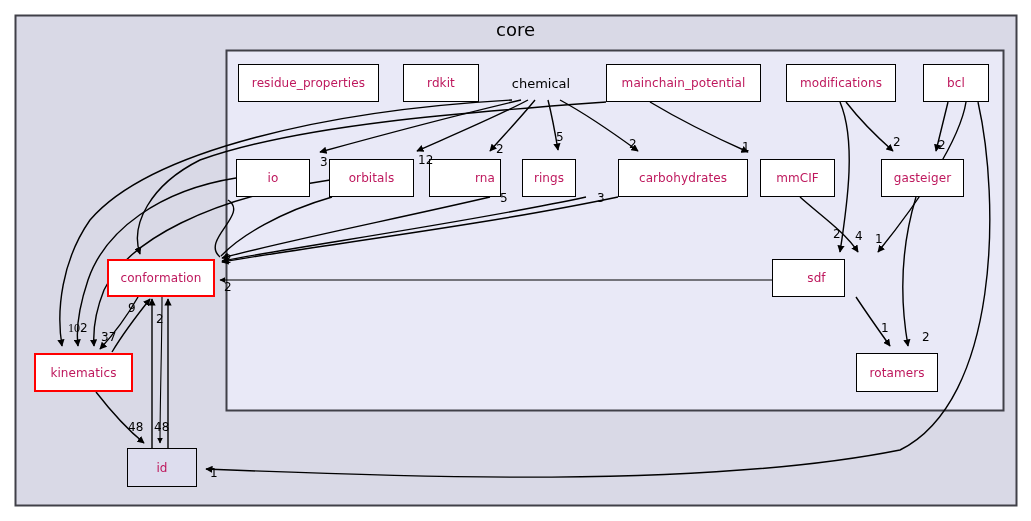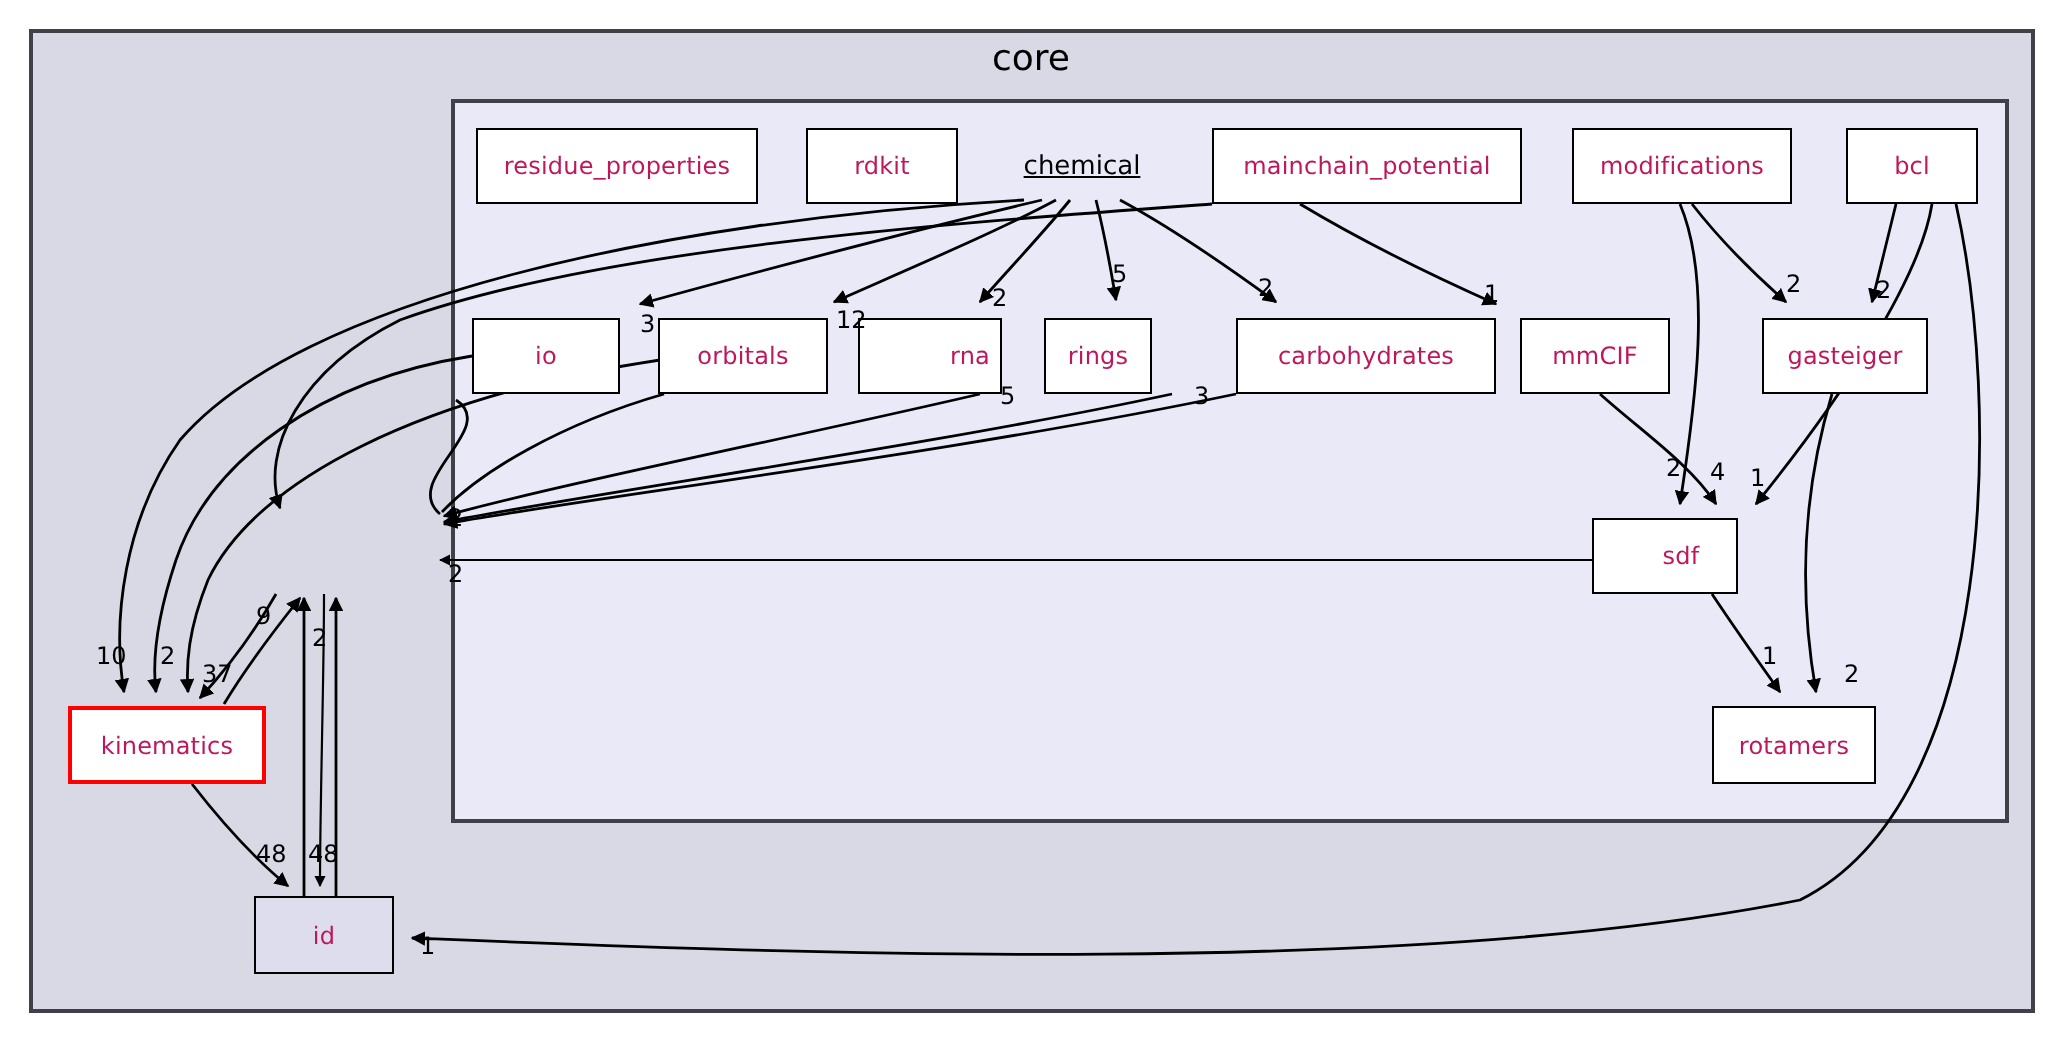--- a/index.html
+++ b/index.html
@@ -94,21 +94,21 @@
   </svg>
 
   <div class="nodes-layer">
 
     <div class="cluster-title" style="left:15px;top:18px;width:1001px;height:22px;">core</div>
 
     <div class="node" style="left:238px;top:64px;width:141px;height:38px;">residue_properties</div>
 
     <div class="node" style="left:403px;top:64px;width:76px;height:38px;">rdkit</div>
 
-    <div class="plainlabel" style="left:498px;top:72px;width:86px;height:22px;text-decoration:underline;">chemical</div>
+    <div class="plainlabel" style="left:498px;top:72px;width:86px;height:22px;">chemical</div>
 
     <div class="node" style="left:606px;top:64px;width:155px;height:38px;">mainchain_potential</div>
 
     <div class="node" style="left:786px;top:64px;width:110px;height:38px;">modifications</div>
 
     <div class="node" style="left:923px;top:64px;width:66px;height:38px;">bcl</div>
 
     <div class="node" style="left:236px;top:159px;width:74px;height:38px;">io</div>
 
     <div class="node" style="left:329px;top:159px;width:85px;height:38px;">orbitals</div>
@@ -116,22 +116,23 @@
     <div class="node" style="left:429px;top:159px;width:72px;height:38px;padding-left:40px;">rna</div>
 
     <div class="node" style="left:522px;top:159px;width:54px;height:38px;">rings</div>
 
     <div class="node" style="left:618px;top:159px;width:130px;height:38px;">carbohydrates</div>
 
     <div class="node" style="left:881px;top:159px;width:83px;height:38px;">gasteiger</div>
 
     <div class="node" style="left:760px;top:159px;width:75px;height:38px;">mmCIF</div>
 
+    <div class="node red" style="left:107px;top:259px;width:108px;height:38px;">conformation</div>
 
-    <div class="node" style="left:796px;top:259px;width:73px;height:38px;padding-left:16px;">sdf</div>
+    <div class="node" style="left:772px;top:259px;width:73px;height:38px;padding-left:16px;">sdf</div>
 
     <div class="node red" style="left:34px;top:353px;width:99px;height:39px;">kinematics</div>
 
     <div class="node" style="left:856px;top:353px;width:82px;height:39px;">rotamers</div>
 
     <div class="node shaded" style="left:127px;top:448px;width:70px;height:39px;">id</div>
 
     <div class="edgelabel" style="left:320px;top:156px;">3</div>
     <div class="edgelabel" style="left:418px;top:154px;">12</div>
     <div class="edgelabel" style="left:496px;top:143px;">2</div>
@@ -142,21 +143,21 @@
     <div class="edgelabel" style="left:938px;top:139px;">2</div>
     <div class="edgelabel" style="left:500px;top:192px;">5</div>
     <div class="edgelabel" style="left:597px;top:192px;">3</div>
     <div class="edgelabel" style="left:224px;top:253px;">2</div>
     <div class="edgelabel" style="left:224px;top:281px;">2</div>
     <div class="edgelabel" style="left:833px;top:228px;">2</div>
     <div class="edgelabel" style="left:855px;top:230px;">4</div>
     <div class="edgelabel" style="left:875px;top:233px;">1</div>
     <div class="edgelabel" style="left:881px;top:322px;">1</div>
     <div class="edgelabel" style="left:922px;top:331px;">2</div>
-    <div class="edgelabel" style="left:48px;top:322px;">10</div>
+    <div class="edgelabel" style="left:68px;top:322px;font-family:Liberation Serif, serif;">10</div>
     <div class="edgelabel" style="left:80px;top:322px;">2</div>
     <div class="edgelabel" style="left:101px;top:331px;">37</div>
     <div class="edgelabel" style="left:128px;top:302px;">9</div>
     <div class="edgelabel" style="left:156px;top:313px;">2</div>
     <div class="edgelabel" style="left:128px;top:421px;">48</div>
     <div class="edgelabel" style="left:154px;top:421px;">48</div>
     <div class="edgelabel" style="left:210px;top:467px;">1</div>
 
   </div>
 </div>

